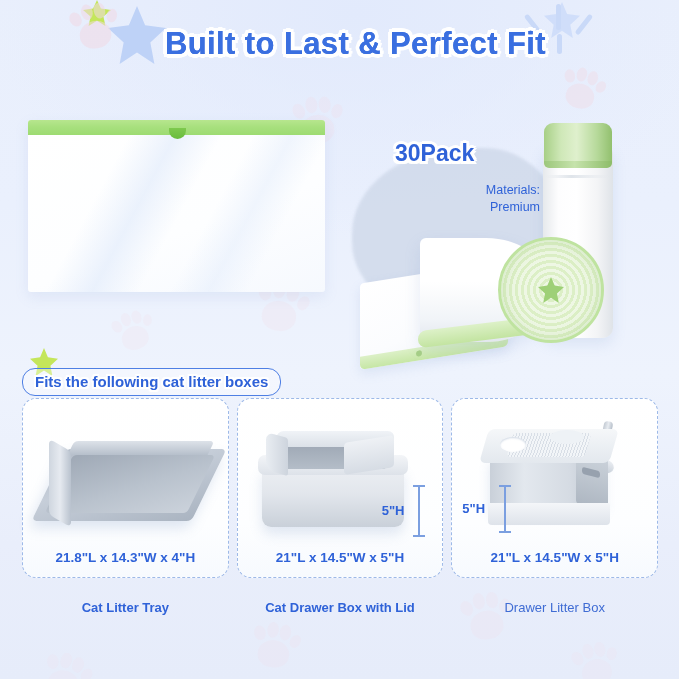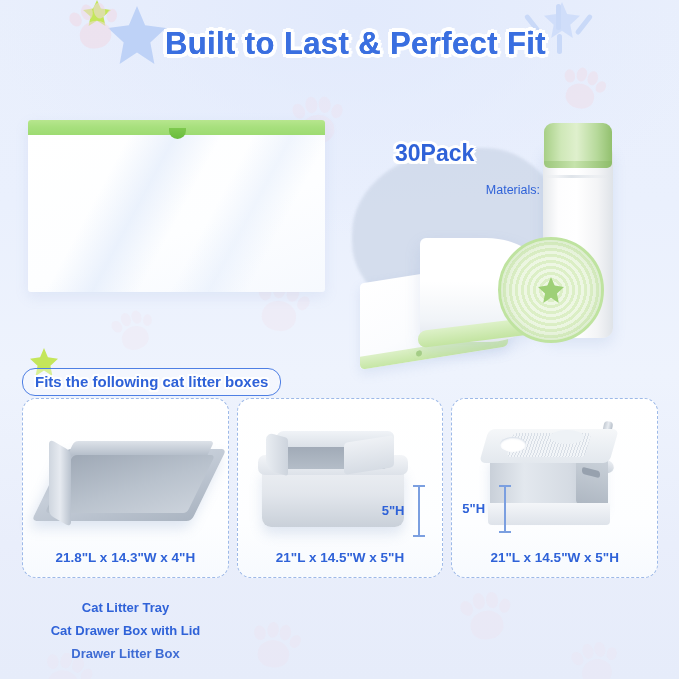--- a/index.html
+++ b/index.html
@@ -313,30 +313,29 @@
     position: absolute;
     left: 0; right: 0; top: 8px;
     height: 132px;
   }
   .caption-row {
     position: absolute;
     left: 22px; top: 600px;
     width: 636px;
     display: flex;
     gap: 8px;
-    flex-direction: column;
   }
   .caption {
     width: 207px;
     text-align: center;
     font-size: 13px;
     font-weight: bold;
     color: #2f62d8;
   }
-  .caption.light { font-weight: bold; color: #3f6cd4; }
+  .caption.light { font-weight: normal; color: #3f6cd4; }
 
   
   .tray { position: absolute; left: 26px; top: 26px; width: 160px; height: 92px; }
   .tray .floor {
     position: absolute; left: 0; top: 16px;
     width: 160px; height: 72px;
     transform: skewX(-26deg);
     border-radius: 5px;
     background: linear-gradient(160deg, #b3bcc8 0%, #c6ced9 40%, #aab4c1 100%);
     box-shadow: 0 7px 12px rgba(110,140,190,.22);
@@ -595,20 +594,21 @@
 
   <div id="liner-sheet">
     <div class="band"></div>
     <div class="tab"></div>
   </div>
 
   <div id="pack-badge">30Pack</div>
 
   <div id="materials">
     <div>Materials:</div>
+    <div>Premium</div>
   </div>
 
   <div id="dispenser">
     <div class="body"></div>
     <div class="cap"></div>
     <div class="caplip"></div>
     <div class="seam"></div>
   </div>
 
   <div id="unrolled">

